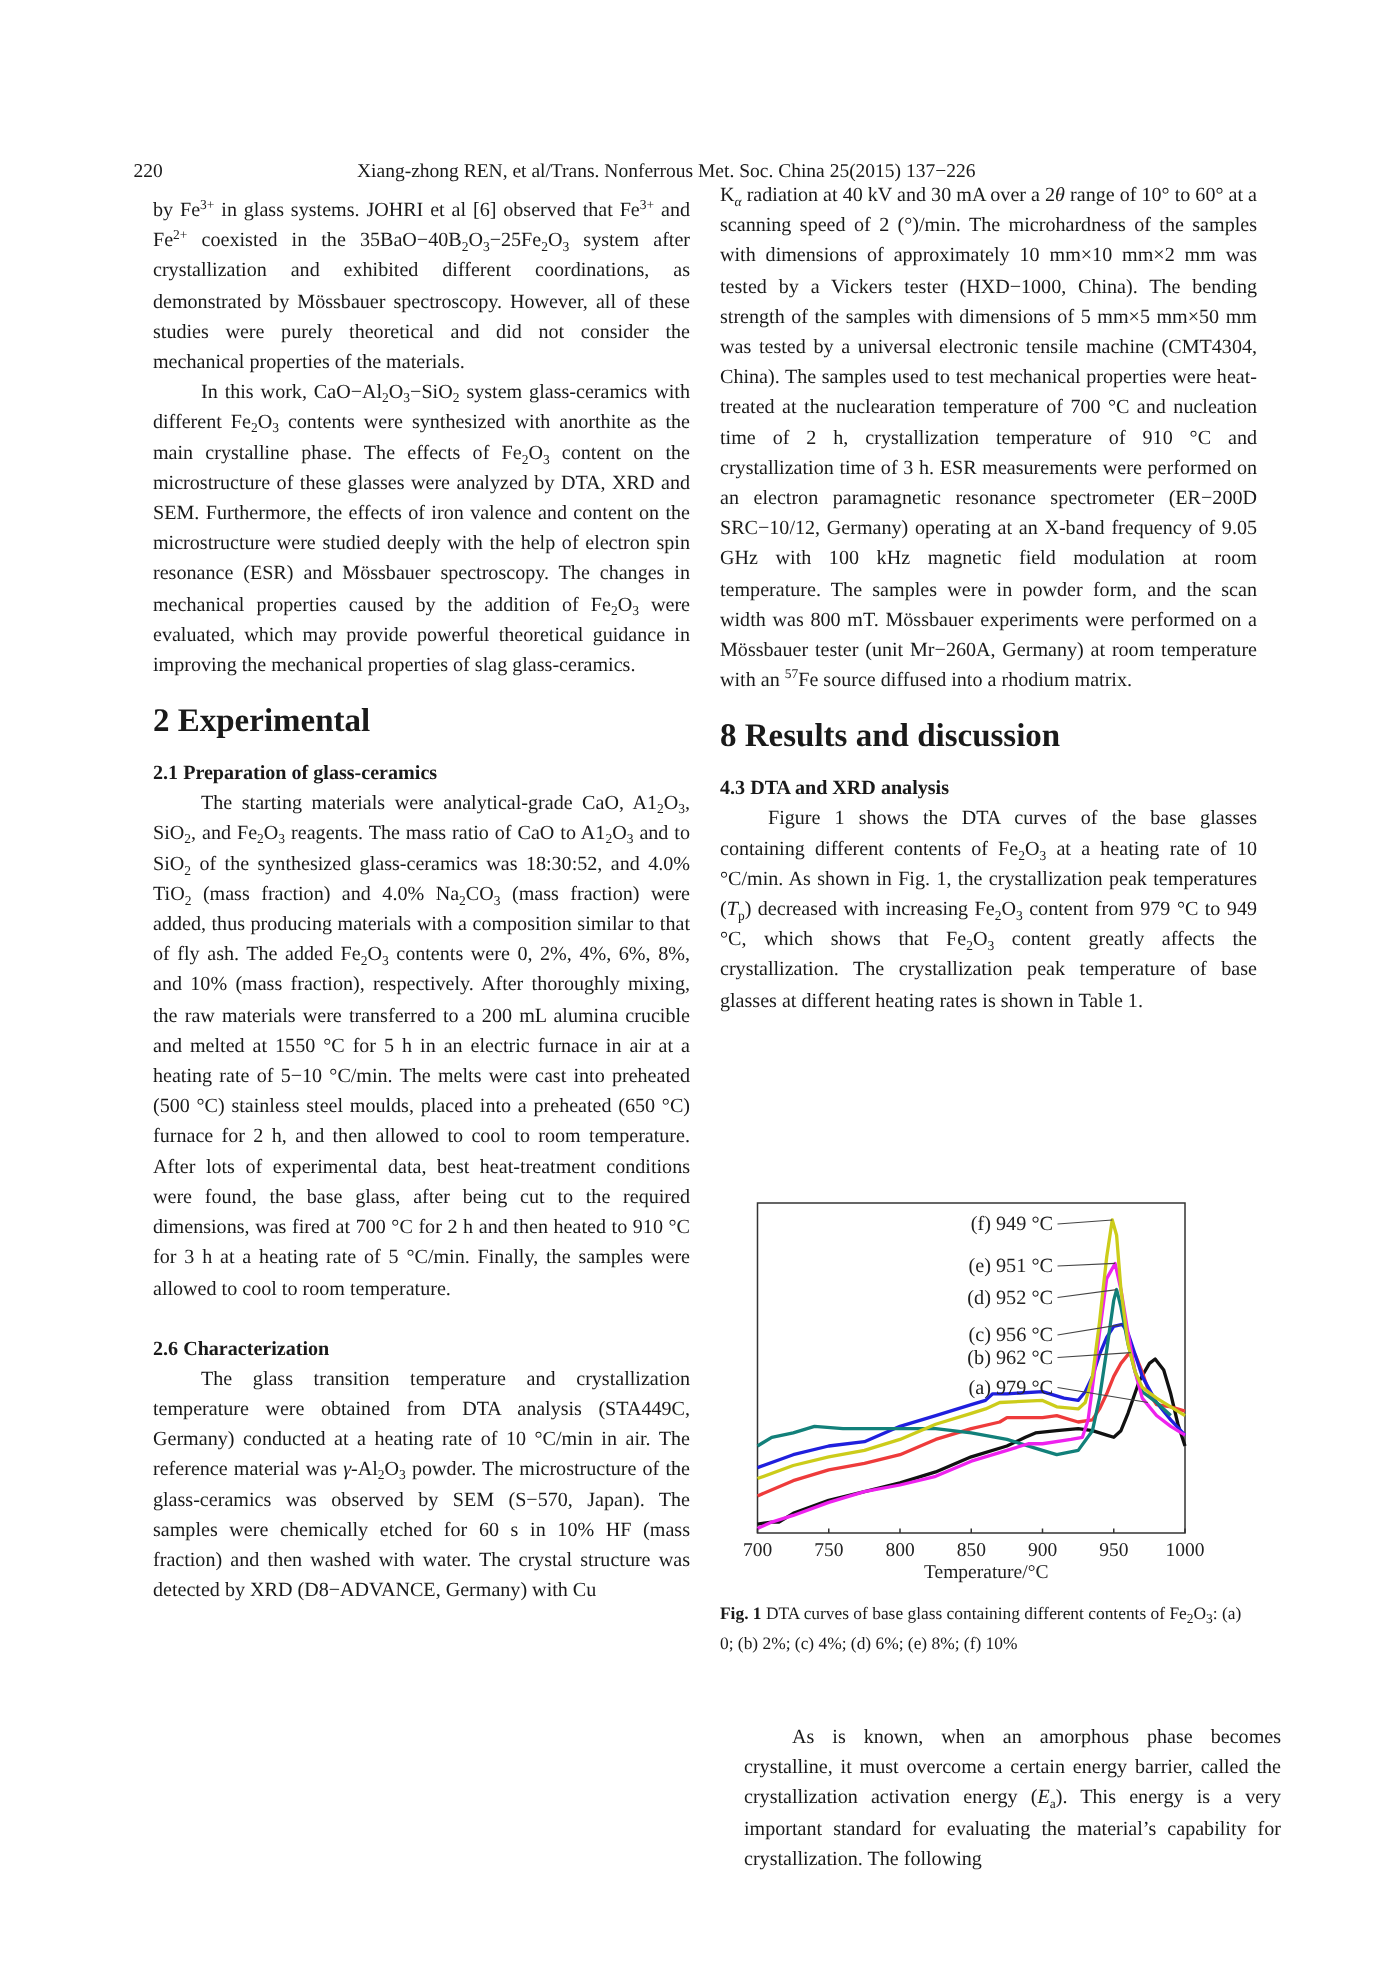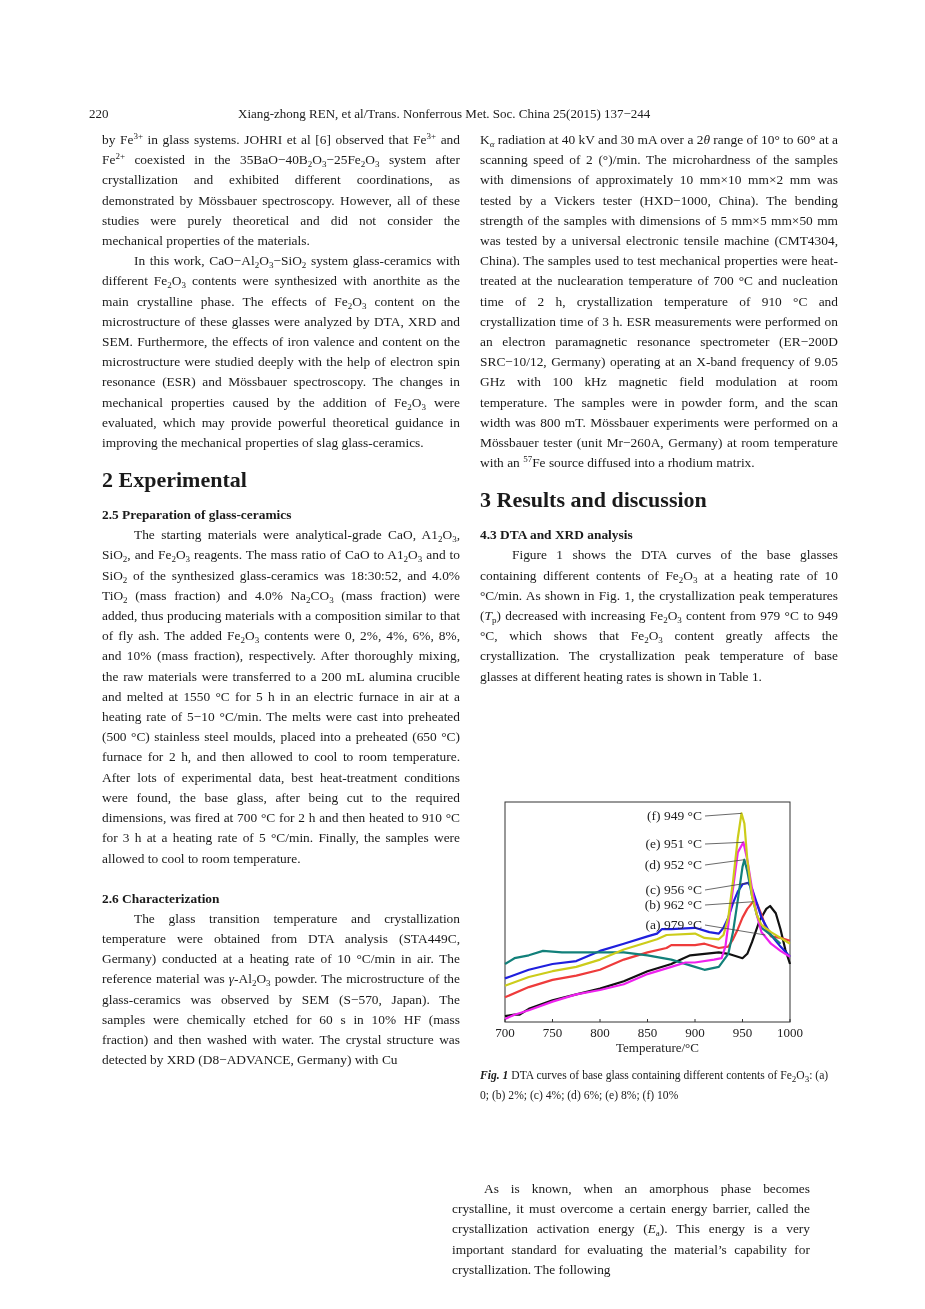--- a/index.html
+++ b/index.html
@@ -3,58 +3,58 @@
 <meta charset="utf-8">
 <style>
   html, body { margin: 0; padding: 0; background: #ffffff; }
   body { width: 925px; height: 1309px; position: relative; overflow: hidden;
          font-family: "Liberation Serif", "DejaVu Serif", serif; color: #1a1a1a; }
   .hdr { position: absolute; top: 106px; font-size: 13px; }
   .hdr-page { left: 89px; }
   .hdr-title { left: 238px; }
   .col { position: absolute; width: 358px; font-size: 13.4px; line-height: 20.2px; }
   .col-left { left: 89px; top: 130px; margin-left: 13px; }
-  .col-right { left: 480px; top: 130px; }
+  .col-right { left: 480px; top: 120px; }
   .p { margin: 0; text-align: justify; text-align-last: auto; }
   .p.indent { text-indent: 32px; }
   .h2 { font-weight: bold; font-size: 22px; margin: 0; line-height: 22px; }
   .h3 { font-weight: bold; font-size: 13.4px; margin: 0; line-height: 20px; }
   sub, sup { font-size: 9px; line-height: 0; }
   sub { vertical-align: -3px; }
   sup { vertical-align: 5px; }
   .fig { position: absolute; left: 492px; top: 795px; width: 320px; height: 265px; }
   .fig svg { display: block; }
   .caption { position: absolute; left: 480px; top: 1066px; width: 358px; font-size: 11.6px; line-height: 20px; }
-  .caption b { font-weight: bold; font-style: italic; }
+  .caption b { font-weight: bold; }
   .tick { font-family: "Liberation Serif", serif; font-size: 13px; fill: #222; }
   .annot { font-family: "Liberation Serif", serif; font-size: 13.5px; fill: #222; }
 </style>
 </head>
 <body>
 
 <div class="hdr hdr-page">220</div>
-<div class="hdr hdr-title">Xiang-zhong REN, et al/Trans. Nonferrous Met. Soc. China 25(2015) 137−244</div>
+<div class="hdr hdr-title">Xiang-zhong REN, et al/Trans. Nonferrous Met. Soc. China 25(2015) 137−226</div>
 
 <div class="col col-left">
   <p class="p">by Fe<sup>3+</sup> in glass systems. JOHRI et al [6] observed that Fe<sup>3+</sup> and Fe<sup>2+</sup> coexisted in the 35BaO−40B<sub>2</sub>O<sub>3</sub>−25Fe<sub>2</sub>O<sub>3</sub> system after crystallization and exhibited different coordinations, as demonstrated by Mössbauer spectroscopy. However, all of these studies were purely theoretical and did not consider the mechanical properties of the materials.</p>
   <p class="p indent">In this work, CaO−Al<sub>2</sub>O<sub>3</sub>−SiO<sub>2</sub> system glass-ceramics with different Fe<sub>2</sub>O<sub>3</sub> contents were synthesized with anorthite as the main crystalline phase. The effects of Fe<sub>2</sub>O<sub>3</sub> content on the microstructure of these glasses were analyzed by DTA, XRD and SEM. Furthermore, the effects of iron valence and content on the microstructure were studied deeply with the help of electron spin resonance (ESR) and Mössbauer spectroscopy. The changes in mechanical properties caused by the addition of Fe<sub>2</sub>O<sub>3</sub> were evaluated, which may provide powerful theoretical guidance in improving the mechanical properties of slag glass-ceramics.</p>
   <div style="height:16px"></div>
   <h2 class="h2">2 Experimental</h2>
   <div style="height:14px"></div>
-  <h3 class="h3">2.5 Preparation of glass-ceramics</h3>
+  <h3 class="h3">2.1 Preparation of glass-ceramics</h3>
   <p class="p indent">The starting materials were analytical-grade CaO, A1<sub>2</sub>O<sub>3</sub>, SiO<sub>2</sub>, and Fe<sub>2</sub>O<sub>3</sub> reagents. The mass ratio of CaO to A1<sub>2</sub>O<sub>3</sub> and to SiO<sub>2</sub> of the synthesized glass-ceramics was 18:30:52, and 4.0% TiO<sub>2</sub> (mass fraction) and 4.0% Na<sub>2</sub>CO<sub>3</sub> (mass fraction) were added, thus producing materials with a composition similar to that of fly ash. The added Fe<sub>2</sub>O<sub>3</sub> contents were 0, 2%, 4%, 6%, 8%, and 10% (mass fraction), respectively. After thoroughly mixing, the raw materials were transferred to a 200 mL alumina crucible and melted at 1550 °C for 5 h in an electric furnace in air at a heating rate of 5−10 °C/min. The melts were cast into preheated (500 °C) stainless steel moulds, placed into a preheated (650 °C) furnace for 2 h, and then allowed to cool to room temperature. After lots of experimental data, best heat-treatment conditions were found,  the base glass, after being cut to the required dimensions, was fired at 700 °C for 2 h and then heated to 910 °C for 3 h at a heating rate of 5 °C/min. Finally, the samples were allowed to cool to room temperature.</p>
   <div style="height:20px"></div>
   <h3 class="h3">2.6 Characterization</h3>
   <p class="p indent">The glass transition temperature and crystallization temperature were obtained from DTA analysis (STA449C, Germany) conducted at a heating rate of 10 °C/min in air. The reference material was <i>γ</i>-Al<sub>2</sub>O<sub>3</sub> powder. The microstructure of the glass-ceramics was observed by SEM (S−570, Japan). The samples were chemically etched for 60 s in 10% HF (mass fraction) and then washed with water. The crystal structure was detected by XRD (D8−ADVANCE, Germany) with Cu</p>
 </div>
 
 <div class="col col-right">
   <p class="p">K<sub style="font-style: italic;">α</sub> radiation at 40 kV and 30 mA over a 2<i>θ</i> range of 10° to 60° at a scanning speed of 2 (°)/min. The microhardness of the samples with dimensions of approximately 10 mm×10 mm×2 mm was tested by a Vickers tester (HXD−1000, China). The bending strength of the samples with dimensions of 5 mm×5 mm×50 mm was tested by a universal electronic tensile machine (CMT4304, China). The samples used to test mechanical properties were heat-treated at the nuclearation temperature of 700 °C and nucleation time of 2 h, crystallization temperature of 910 °C and crystallization time of 3 h. ESR measurements were performed on an electron paramagnetic resonance spectrometer (ER−200D SRC−10/12, Germany) operating at an X-band frequency of 9.05 GHz with 100 kHz magnetic field modulation at room temperature. The samples were in powder form, and the scan width was 800 mT. Mössbauer experiments were performed on a Mössbauer tester (unit Mr−260A, Germany) at room temperature with an <sup>57</sup>Fe source diffused into a rhodium matrix.</p>
   <div style="height:16px"></div>
-  <h2 class="h2">3 Results and discussion</h2>
+  <h2 class="h2">8 Results and discussion</h2>
   <div style="height:14px"></div>
   <h3 class="h3">4.3 DTA and XRD analysis</h3>
   <p class="p indent">Figure 1 shows the DTA curves of the base glasses containing different contents of Fe<sub>2</sub>O<sub>3</sub> at a heating rate of 10 °C/min. As shown in Fig. 1, the crystallization peak temperatures (<i>T</i><sub>p</sub>) decreased with increasing Fe<sub>2</sub>O<sub>3</sub> content from 979 °C to 949 °C, which shows that Fe<sub>2</sub>O<sub>3</sub> content greatly affects the crystallization. The crystallization peak temperature of base glasses at different heating rates is shown in Table 1.</p>
 </div>
 
 <div class="fig">
   <svg id="chart" width="320" height="265" xmlns="http://www.w3.org/2000/svg">
     <rect id="plot-frame" fill="none" stroke="#333" stroke-width="1" x="13" y="7" width="285" height="220"></rect>
     <g id="curves">
         <polyline points="13.0,221.1 22.5,219.7 27.3,219.7 36.8,213.9 60.5,205.2 84.3,199.4 108.0,193.6 131.8,186.3 155.5,176.2 179.3,169.0 191.6,163.2 198.3,160.3 212.5,158.8 226.8,157.4 236.3,158.8 245.8,161.7 250.5,163.2 255.3,158.8 260.0,147.2 267.6,125.5 274.3,113.9 278.1,111.0 283.8,118.3 288.5,134.2 293.3,154.5 298.0,169.0" fill="none" stroke="#111111" stroke-width="2.2" stroke-linejoin="round"></polyline>
@@ -95,15 +95,15 @@
         <text class="tick" text-anchor="middle" x="298" y="242">1000</text>
       </g>
     <text id="xlabel" class="tick" text-anchor="middle" x="165.5" y="257">Temperature/°C</text>
   </svg>
 </div>
 
 <div class="caption">
   <b>Fig. 1</b><span> DTA curves of base glass containing different contents of Fe<sub>2</sub>O<sub>3</sub>: (a) 0; (b) 2%; (c) 4%; (d) 6%; (e) 8%; (f) 10%</span>
 </div>
 
-<div class="col" style="left:452px; top:1148px;margin-top:31px;">
+<div class="col" style="left:496px; top:1148px;">
   <p class="p indent">As is known, when an amorphous phase becomes crystalline, it must overcome a certain energy barrier, called the crystallization activation energy (<i>E</i><sub>a</sub>). This energy is a very important standard for evaluating the material’s capability for crystallization. The following</p>
 </div>
 
 </body></html>

